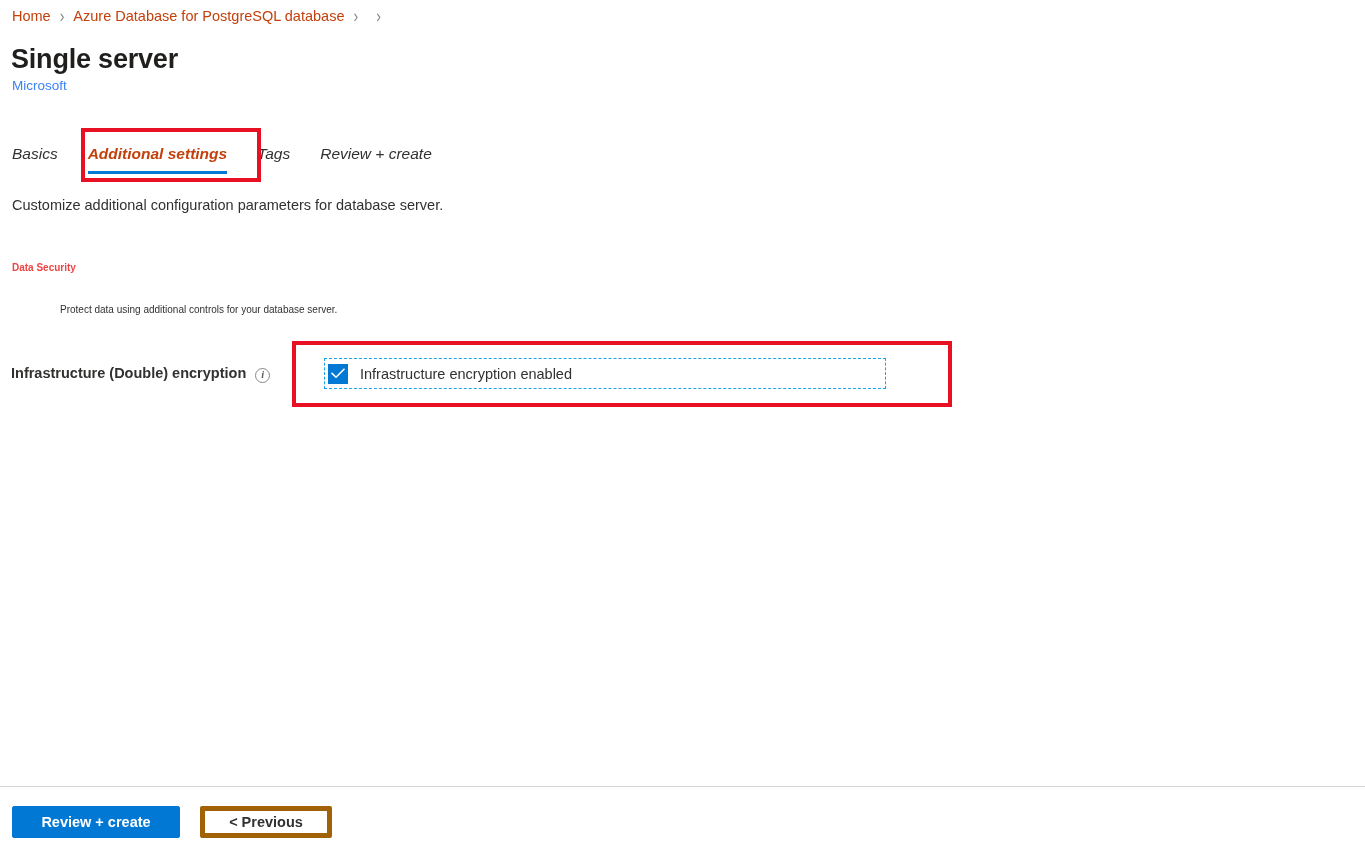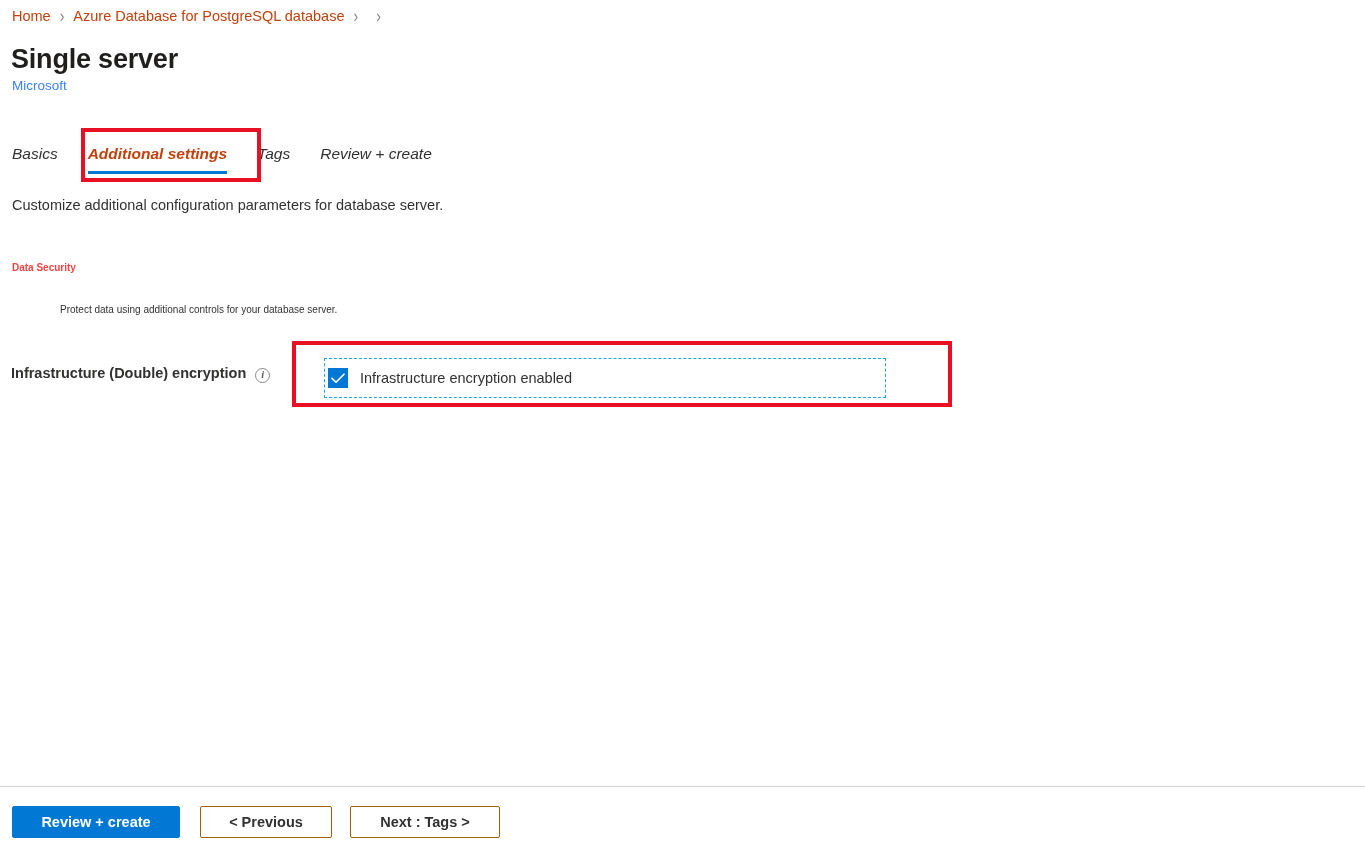--- a/index.html
+++ b/index.html
@@ -174,21 +174,21 @@
     border: 4px solid #e81123;
     box-sizing: border-box;
     pointer-events: none;
   }
 
   .checkbox-focus {
     position: absolute;
     left: 324px;
     top: 358px;
     width: 562px;
-    height: 40px;
+    height: 31px;
     border: 1.5px dashed #1aa3e8;
     box-sizing: border-box;
     display: flex;
     align-items: center;
     cursor: pointer;
   }
   .checkbox-box {
     width: 20px;
     height: 20px;
     background: #0078d4;
@@ -241,21 +241,21 @@
   .btn-primary {
     background: #0078d4;
     color: #ffffff;
     border: 1px solid #0078d4;
     width: 168px;
     margin-right: 20px;
   }
   .btn-secondary {
     background: #ffffff;
     color: #323130;
-    border: 1px solid #a16207;
+    border: 5px solid #a16207;
     width: 132px;
     margin-right: 18px;
     font-weight: 700;
   }
   .btn-next { width: 150px; margin-right: 0; }
 </style>
 </head>
 <body>
 
 <nav class="breadcrumb">
@@ -294,14 +294,13 @@
     </svg>
   </span>
   <span class="checkbox-text">Infrastructure encryption enabled</span>
 </div>
 <div class="checkbox-annotation"></div>
 
 <div class="footer-divider"></div>
 <div class="footer">
   <button class="btn btn-primary">Review + create</button>
   <button class="btn btn-secondary">&lt; Previous</button>
-  <button class="btn btn-secondary btn-next">Next : Tags &gt;</button>
 </div>
 
 </body></html>

